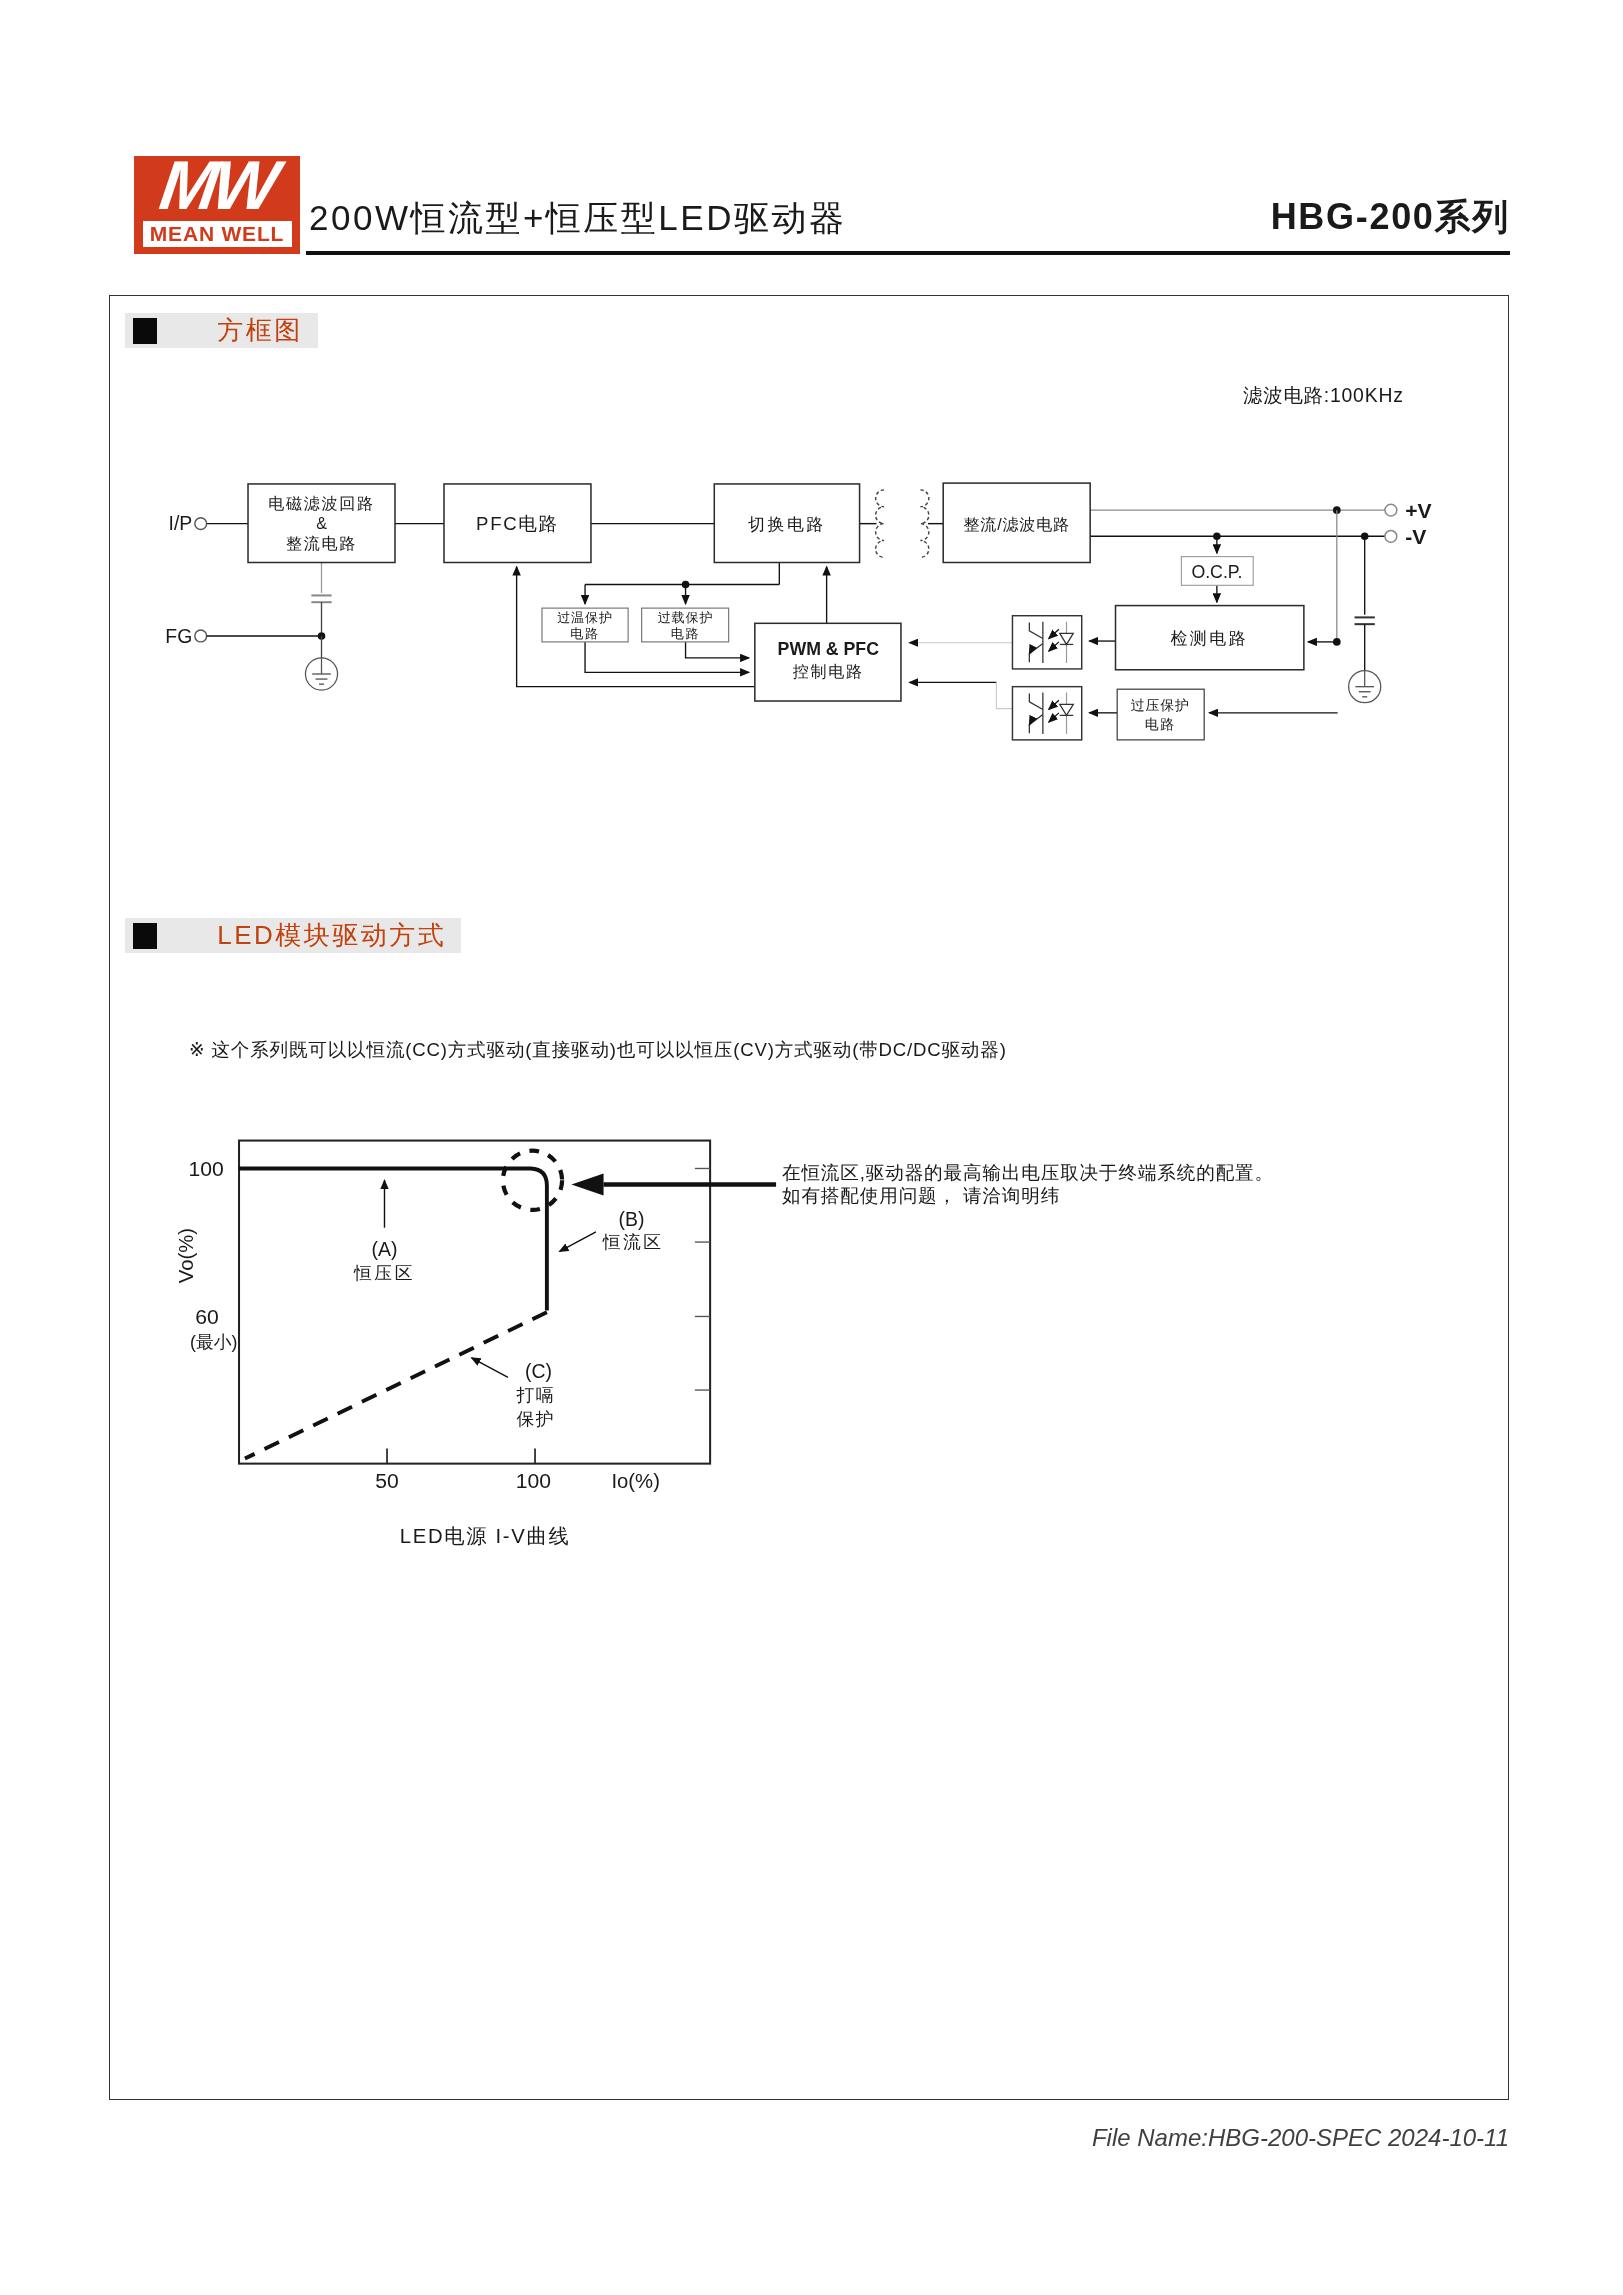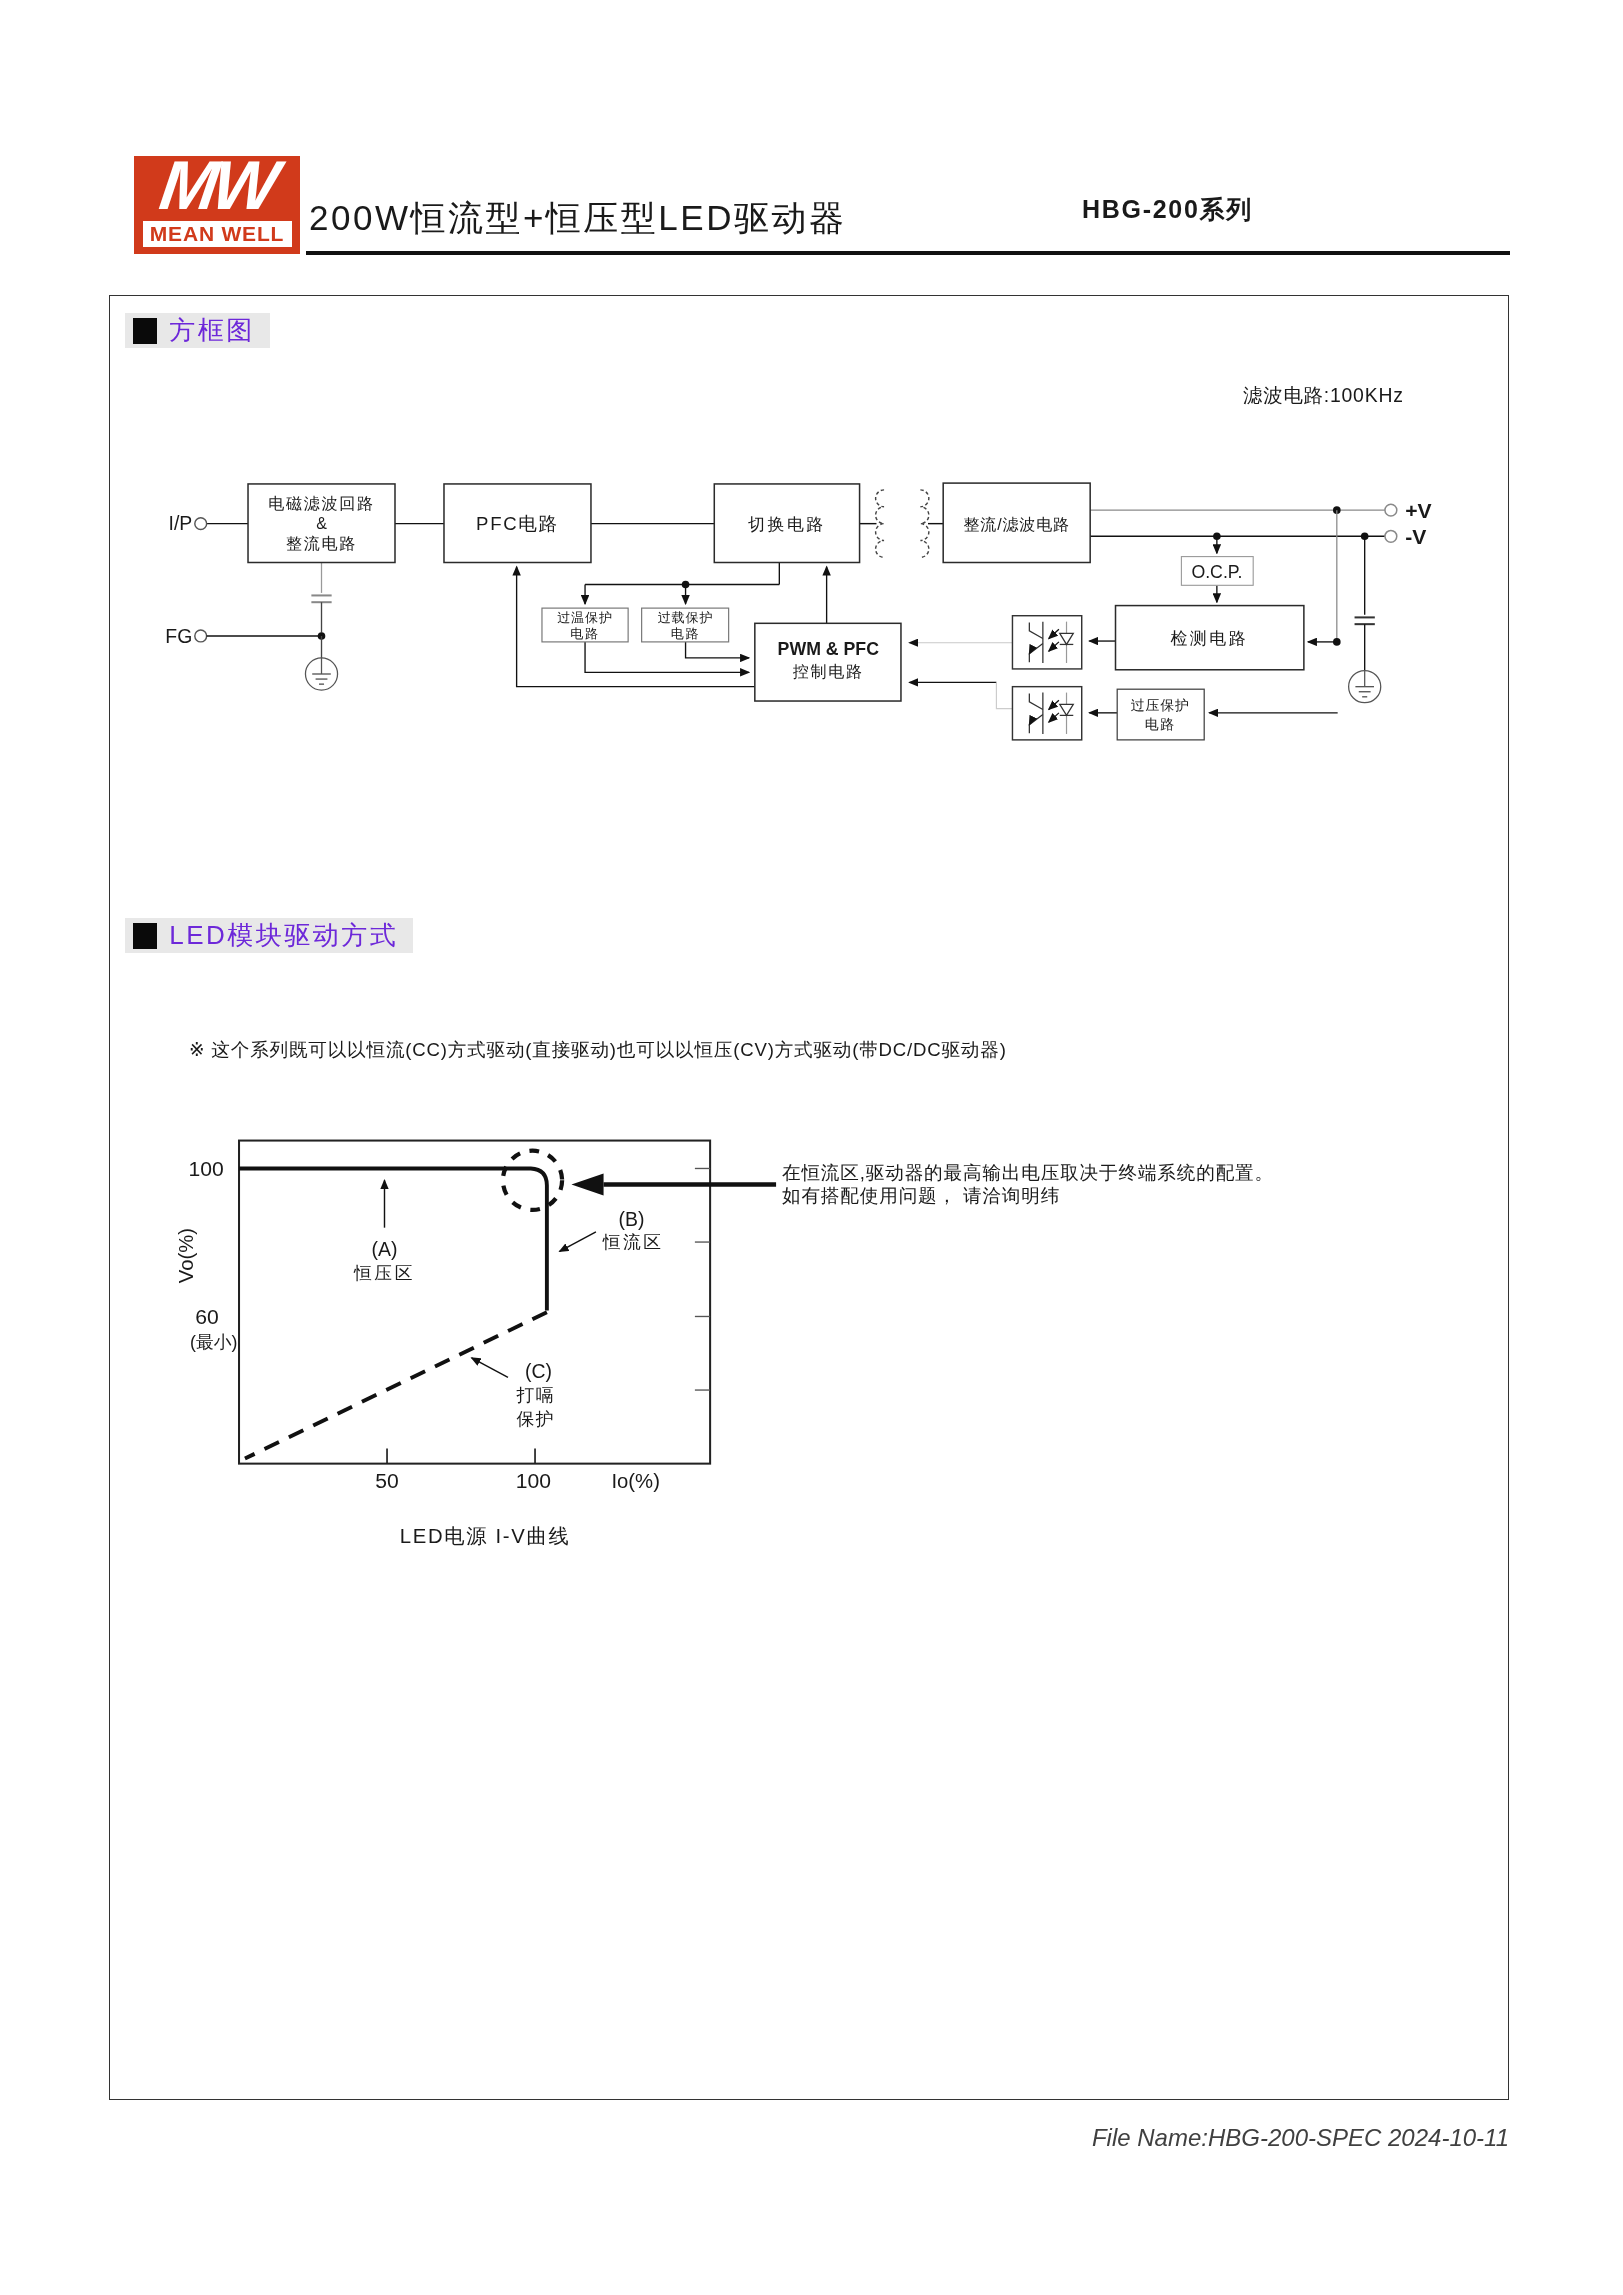--- a/index.html
+++ b/index.html
@@ -7,31 +7,31 @@
         font-family:"Liberation Sans","DejaVu Sans",sans-serif;color:#1a1a1a;}
   
   .logo{position:absolute;left:134px;top:156px;width:166px;height:98px;background:#d13a1b;}
   .logo .mw{position:absolute;left:0;top:-10px;width:100%;text-align:center;
             font-style:italic;font-weight:900;font-size:69px;color:#fff;
             letter-spacing:-5px;transform:skewX(-8deg);}
   .logo .strip{position:absolute;left:8.5px;right:8.5px;bottom:6.8px;height:26px;background:#ffffff;
                display:flex;align-items:center;justify-content:center;
                color:#d13a1b;font-weight:800;font-size:21px;letter-spacing:0.8px;}
   .doc-title{position:absolute;left:309px;top:195px;font-size:35px;font-weight:400;letter-spacing:2.5px;}
-  .doc-series{position:absolute;left:1082px;top:193px;width:428px;
-              font-size:25px;font-weight:800;letter-spacing:1.7px;}
+  .doc-series{position:absolute;left:1082px;top:193px;width:428px;text-align:right;
+              font-size:36px;font-weight:800;letter-spacing:1.7px;}
   .head-rule{position:absolute;left:306px;top:251px;width:1204px;height:4.2px;background:#111;}
   
   .content-box{position:absolute;left:109px;top:295px;width:1398px;height:1803px;
                border:1.7px solid #333;background:#fff;}
   
   .sec-bar{position:absolute;height:35px;background:#e8e8e8;display:flex;align-items:center;
            padding:0 15px 0 7.6px;}
   .sec-bar .sq{width:24px;height:26px;background:#0a0a0a;margin-right:12.7px;flex:0 0 auto;}
-  .sec-bar .sec-label{font-size:26px;color:#6d28d9;letter-spacing:2.5px;white-space:nowrap;}
+  .sec-bar .sec-label{font-size:26px;color:#c2410c;letter-spacing:2.5px;white-space:nowrap;margin-left:48px;}
   #sec1{left:125px;top:313px;}
   #sec2{left:125px;top:918px;}
   .osc{position:absolute;left:1243px;top:382px;font-size:19.4px;letter-spacing:0.8px;}
   .note{position:absolute;left:189px;top:1037px;font-size:18.6px;letter-spacing:0.8px;}
   .footer{position:absolute;left:1091px;top:2124px;width:418px;text-align:right;
           font-style:italic;font-size:24px;color:#404040;}
   svg{position:absolute;}
   svg text{font-family:"Liberation Sans","DejaVu Sans",sans-serif;fill:#1a1a1a;}
 </style>
 </head>

